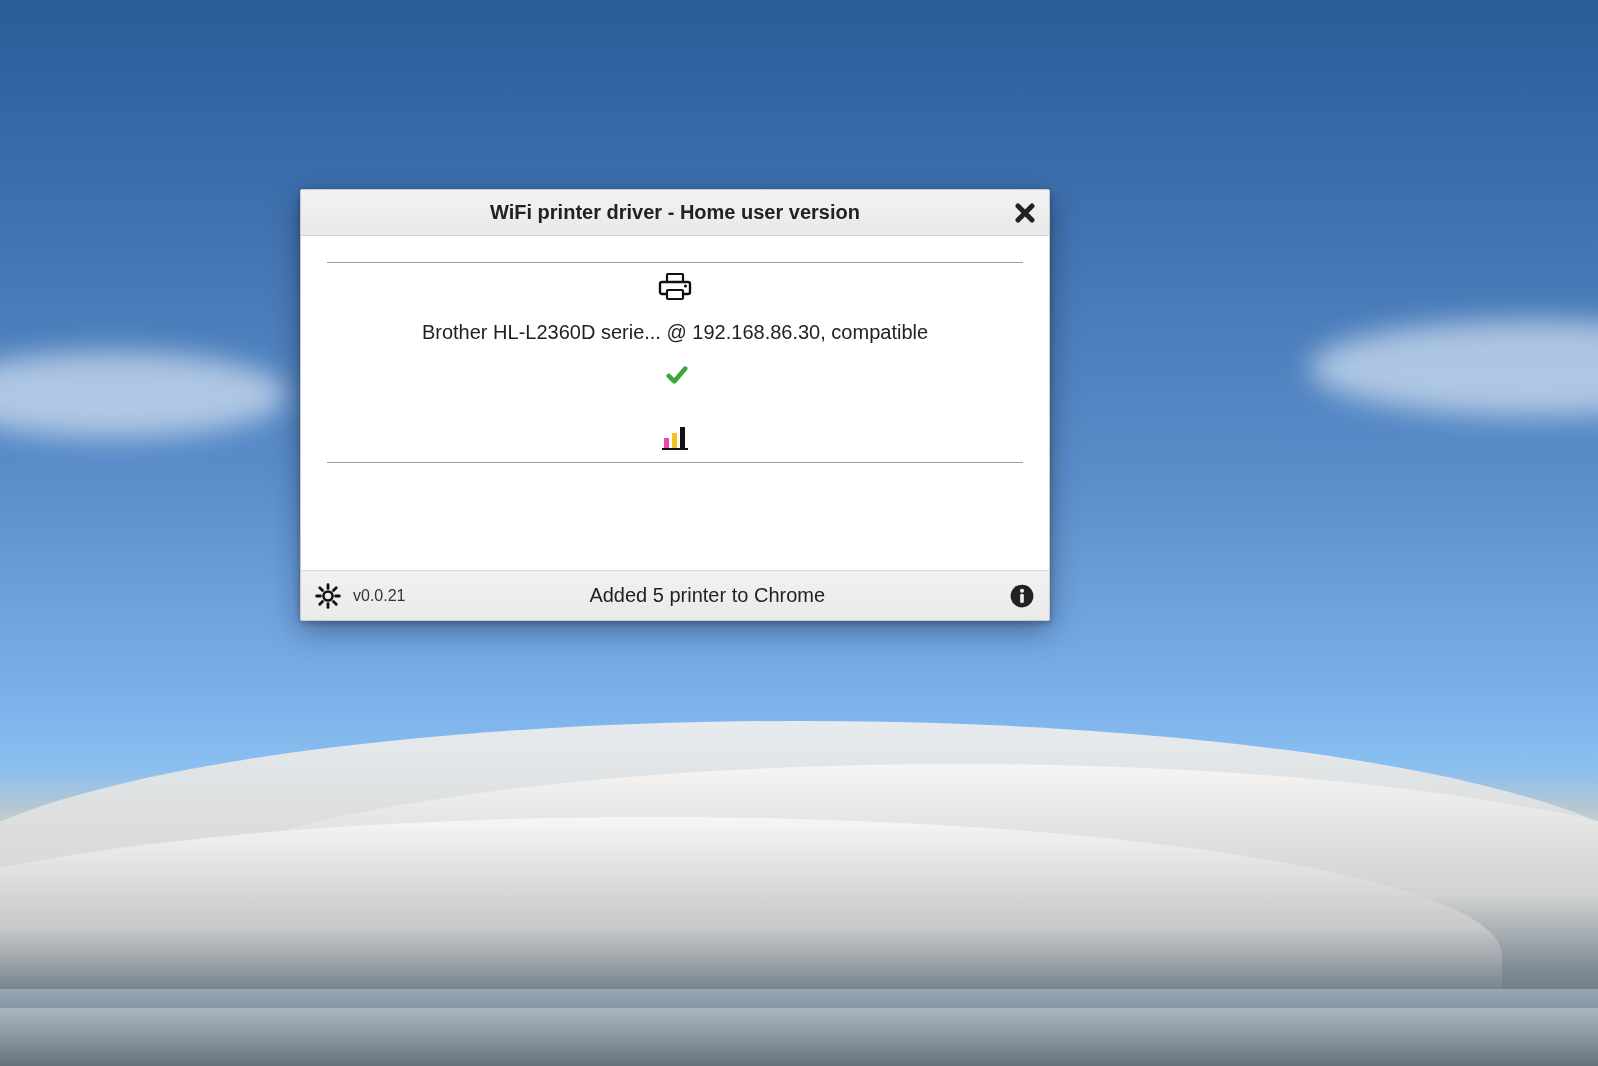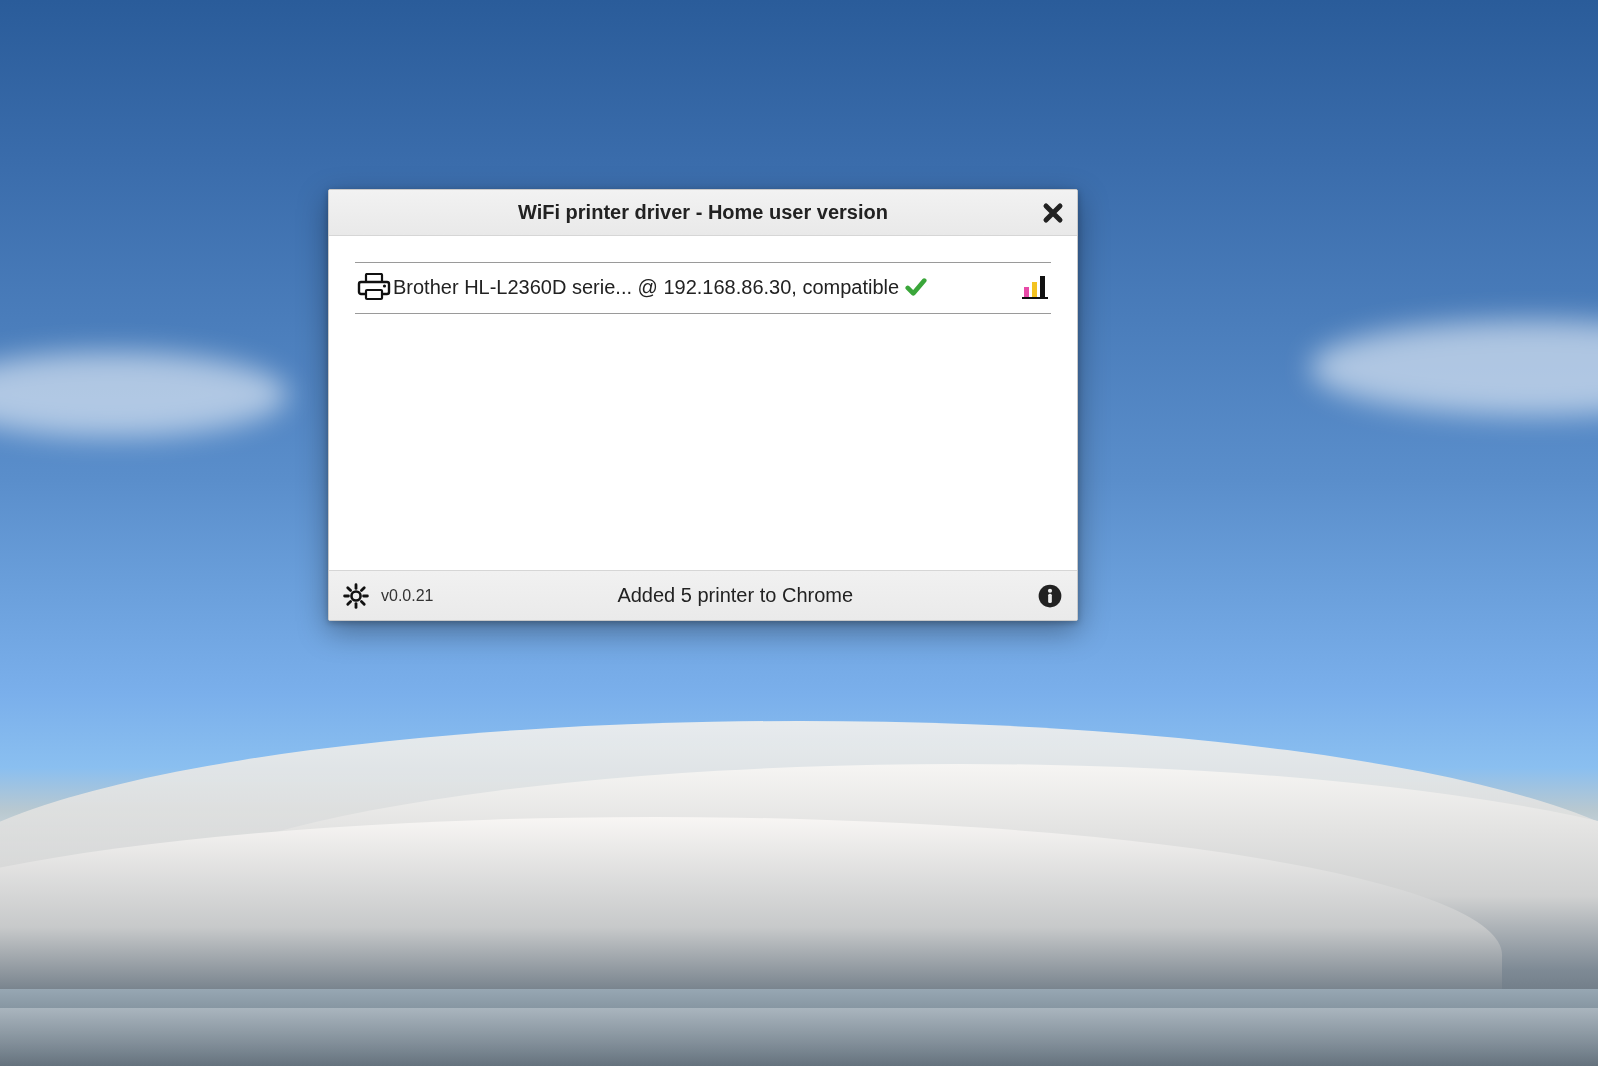--- a/index.html
+++ b/index.html
@@ -26,37 +26,37 @@
     .reflect { position:absolute; left:0; right:0; bottom:0; height:12%;
                background:linear-gradient(rgba(210,214,218,.35),rgba(80,90,100,.15)); mix-blend-mode:screen; }
     .cloud { position:absolute; background:rgba(255,255,255,.55); border-radius:50%; filter:blur(14px); }
     .c1 { left:-4%; top:33%; width:22%; height:8%; }
     .c2 { left:82%; top:30%; width:28%; height:9%; }
 
     .window {
       position:absolute; left:300px; top:189px; width:750px; height:432px;
       background:#fff; border:1px solid #c9c9c9; border-radius:2px;
       box-shadow:0 10px 30px rgba(0,0,0,.35), 0 2px 6px rgba(0,0,0,.25);
-      display:flex; flex-direction:column; overflow:hidden;margin-left:28px;
+      display:flex; flex-direction:column; overflow:hidden;
     }
     .titlebar {
       display:flex; align-items:center; justify-content:center;
       position:relative; height:46px;
       background:linear-gradient(#f2f2f2,#e9e9e9);
       border-bottom:1px solid #d6d6d6;
       font-weight:600; font-size:20px; color:#222;
     }
     .titlebar .close { position:absolute; right:10px; top:50%; transform:translateY(-50%);
       width:28px; height:28px; display:flex; align-items:center; justify-content:center; cursor:pointer; }
     .titlebar .close svg { width:24px; height:24px; }
 
     .body { flex:1; padding:26px 26px 0 26px; background:#fff; }
     .list { border-top:1px solid #9a9a9a; }
-    .row { display:flex; align-items:center; gap:2px; padding:10px 2px 12px 2px;
-           border-bottom:1px solid #9a9a9a; }
+    .row { display:flex; align-items:center; gap:20px; padding:10px 2px 12px 2px;
+           border-bottom:1px solid #9a9a9a;flex-direction:column; }
     .row .printer-icon { width:34px; height:28px; flex:0 0 auto; }
     .row .label { font-size:20px; color:#222; white-space:nowrap; overflow:hidden; text-overflow:ellipsis; }
     .row .check { width:22px; height:22px; flex:0 0 auto; margin-left:4px; }
     .row .spacer { flex:1; }
     .row .ink { width:28px; height:24px; flex:0 0 auto; cursor:pointer; }
 
     .footer {
       display:flex; align-items:center; gap:12px; height:50px;
       padding:16px 14px; background:linear-gradient(#f1f1f1,#eaeaea);
       border-top:1px solid #d6d6d6; font-size:18px; color:#222;

